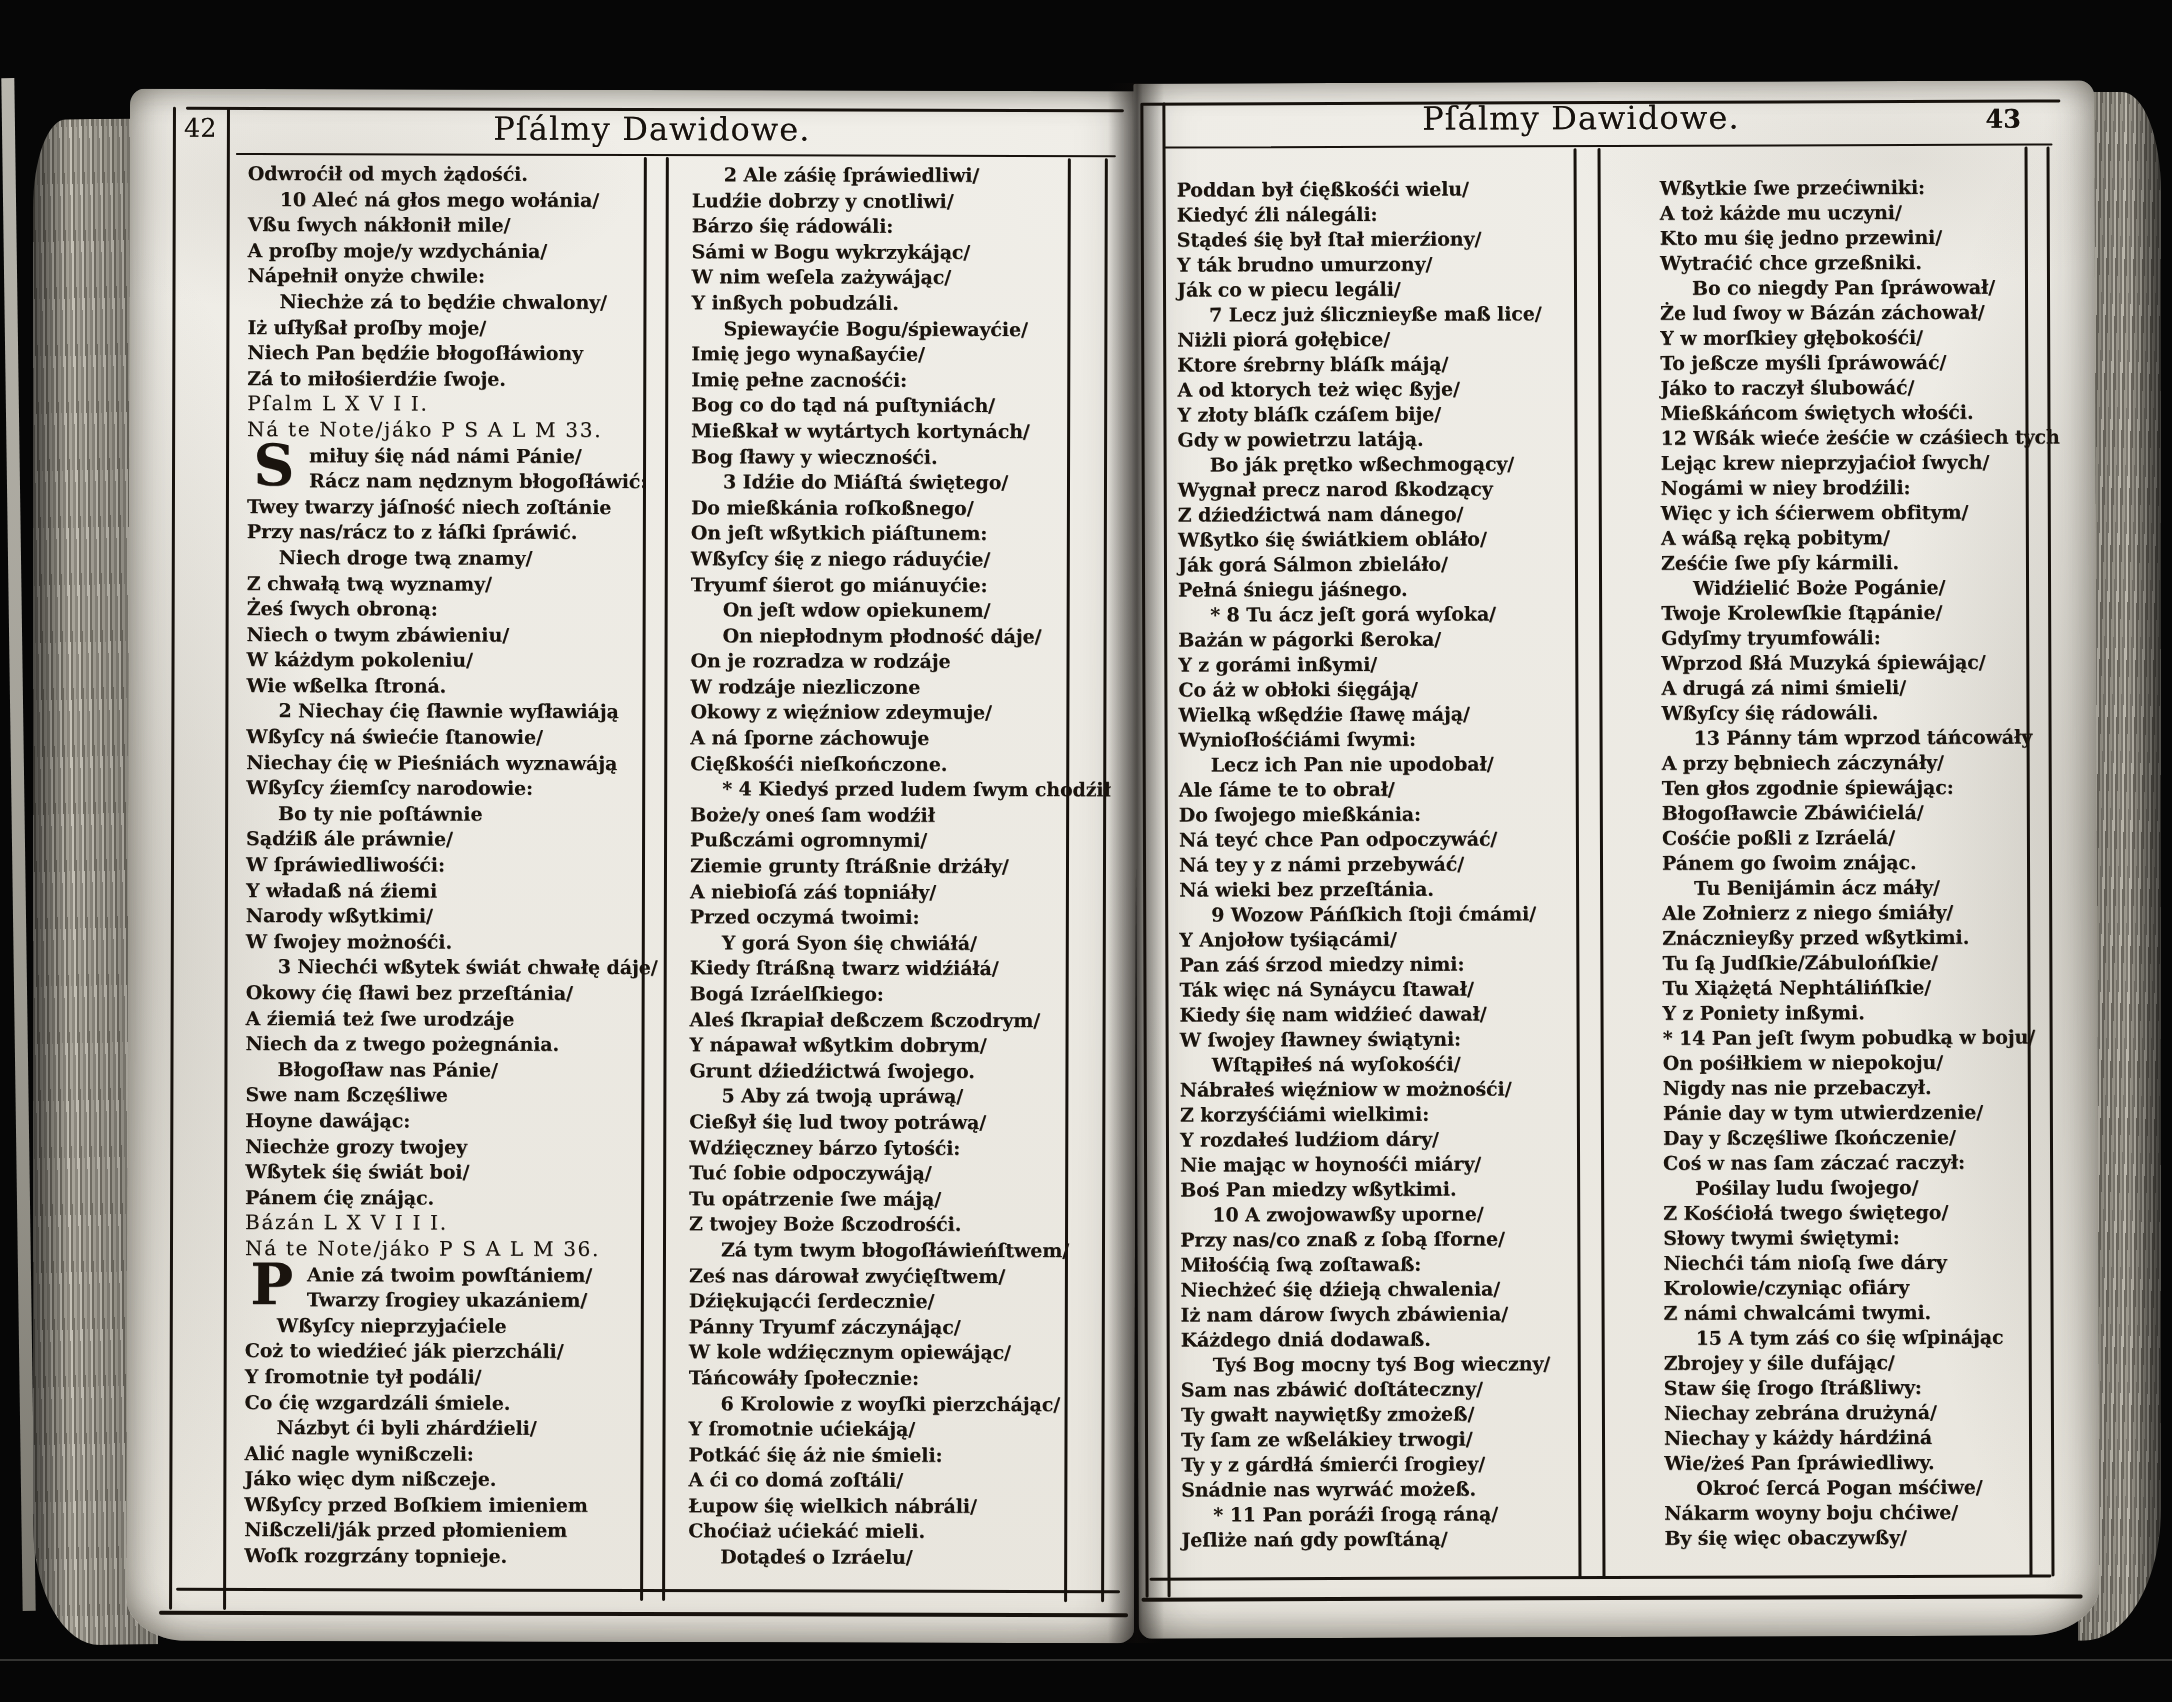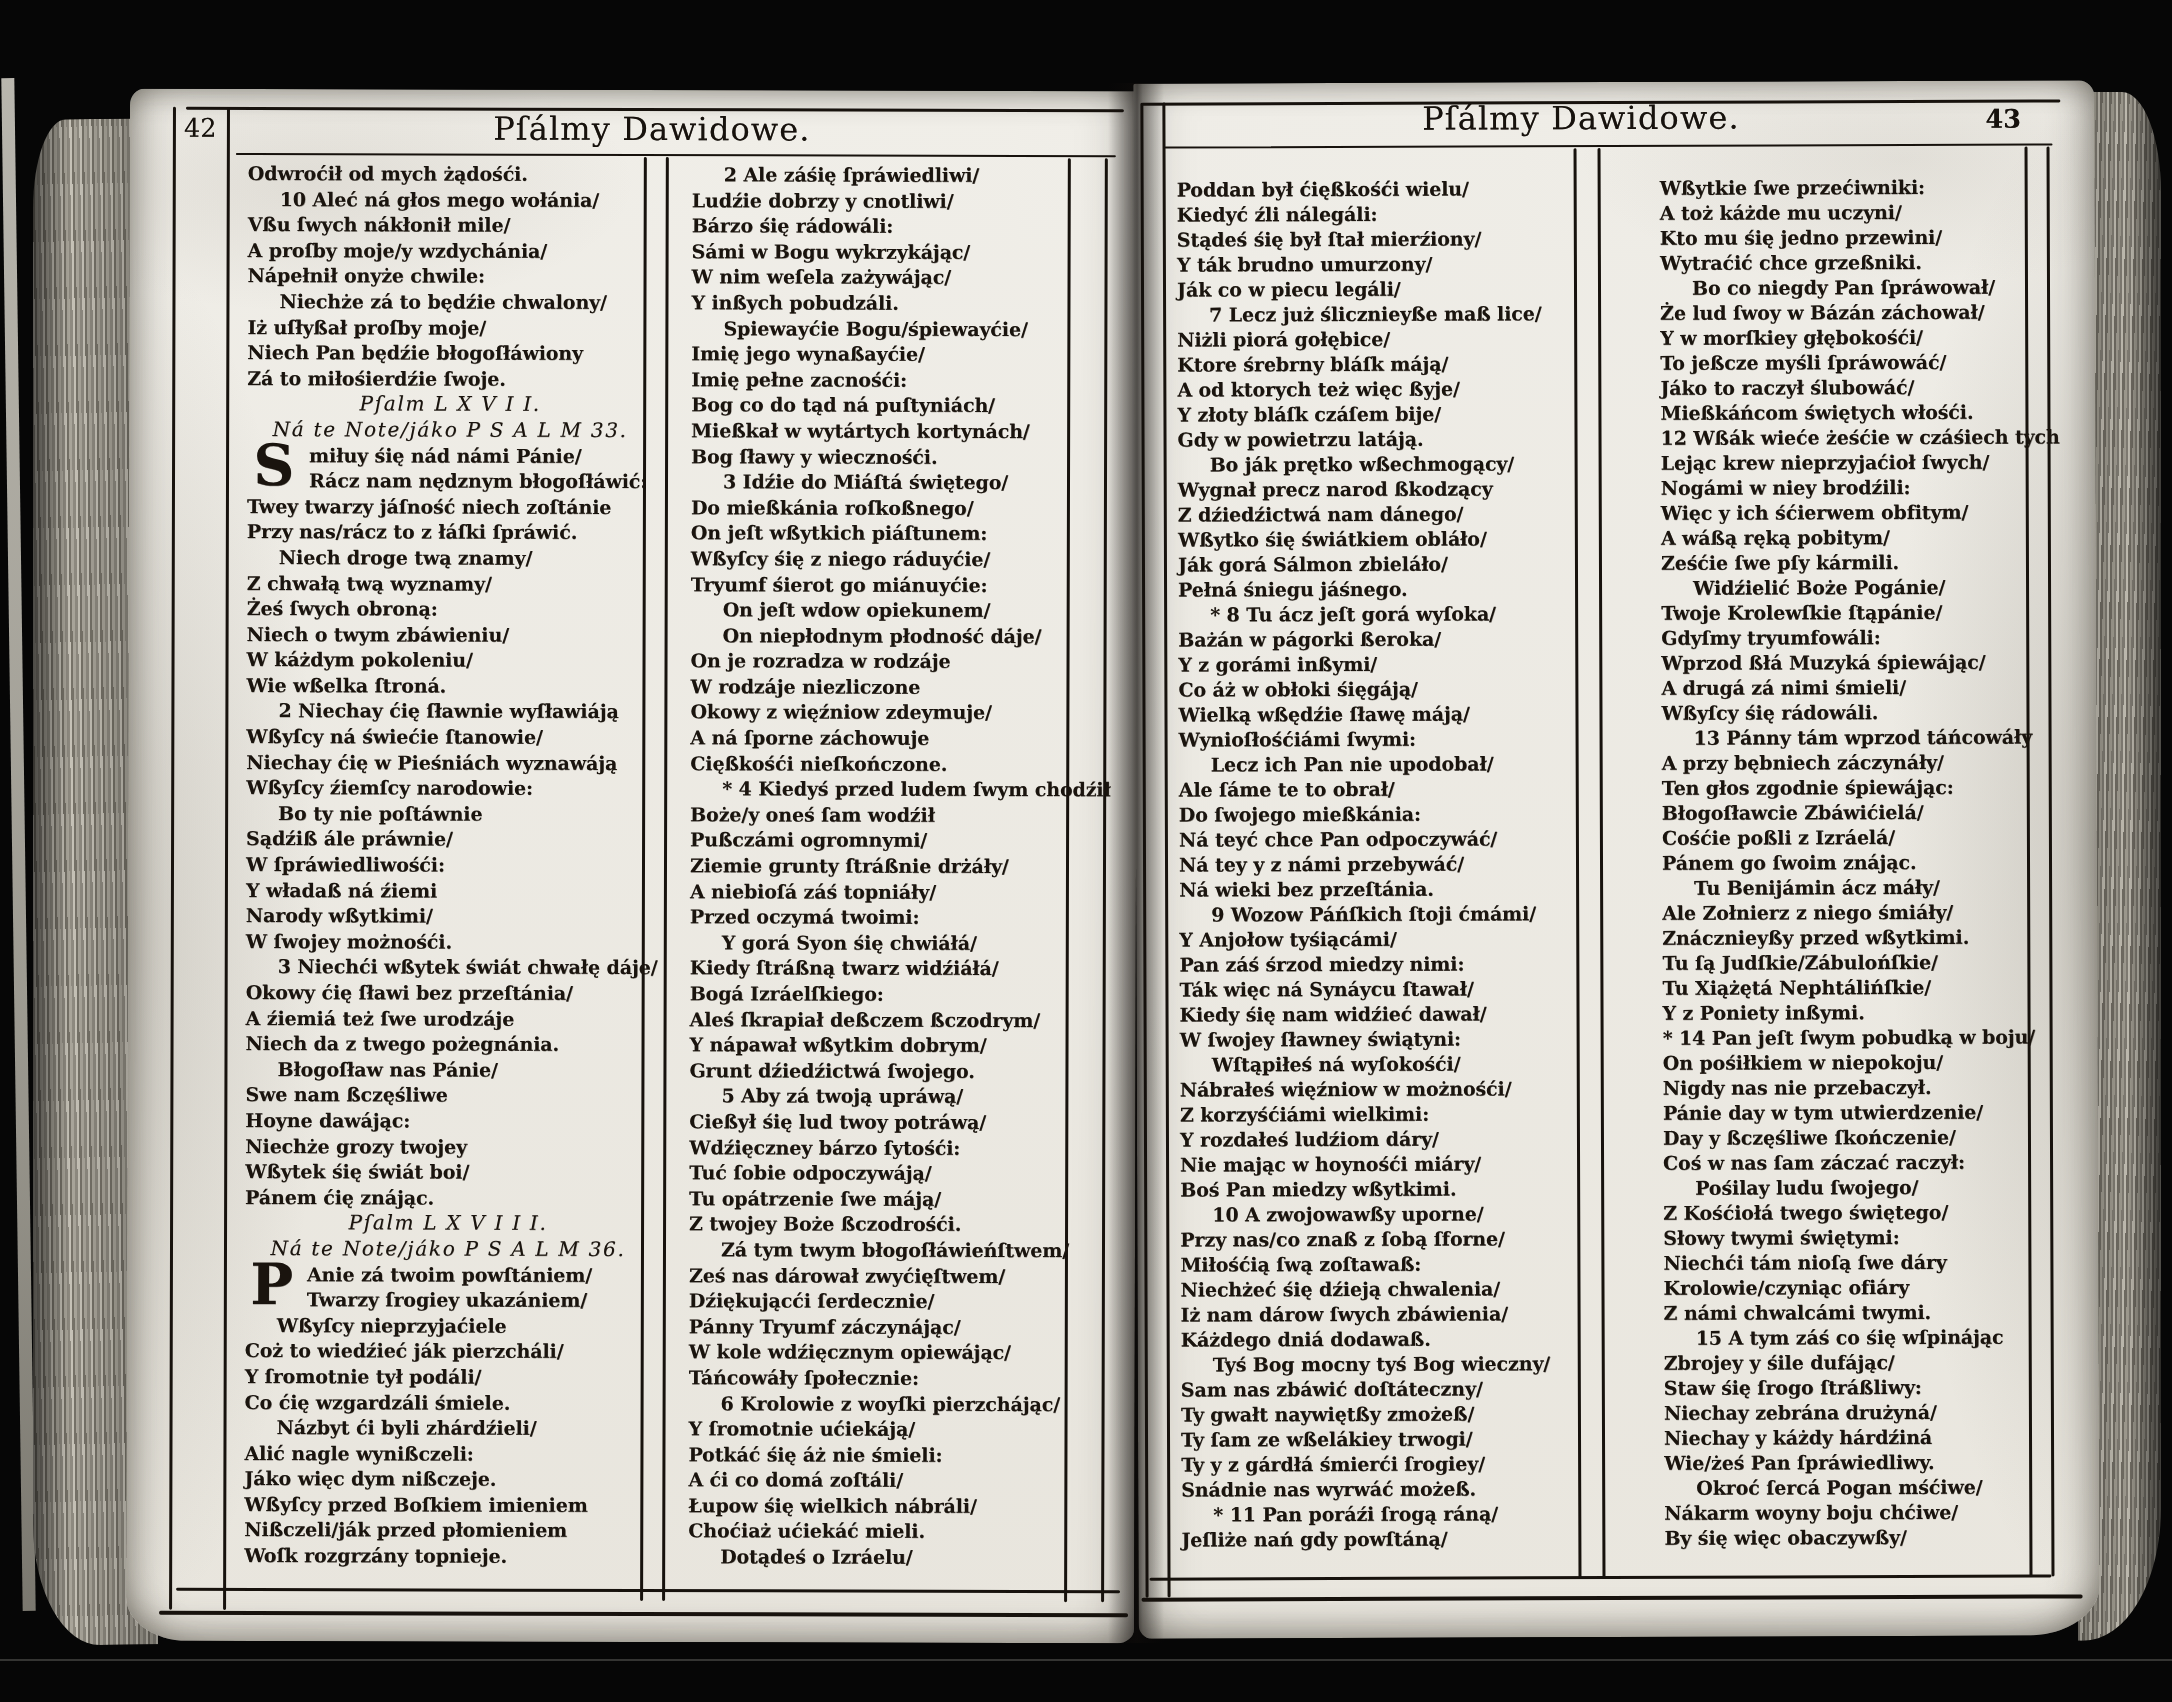--- a/index.html
+++ b/index.html
@@ -92,21 +92,21 @@
     position:absolute;width:439px;
     font-weight:bold;font-size:19px;
     white-space:nowrap;
     letter-spacing:-0.1px;
     text-shadow:0.3px 0.4px 0.4px rgba(26,20,14,.45);
   }
   .page42 .col .ln{height:25.6px;line-height:25.6px;}
   .page43 .col .ln{height:25px;line-height:25px;}
   .ln.i{padding-left:32px;}
   .ln.c{
-    text-align:center;font-style:italic;font-weight:500;
+    text-align:left;font-weight:500;
     font-size:20px;letter-spacing:1.7px;padding-right:33px;
   }
   .ln.dc,.ln.dc2{padding-left:62px;}
   .ln.dc{position:relative;}
   .dropcap{
     position:absolute;left:-3.3px;top:-4.4px;width:60px;
     font-size:57px;line-height:53px;font-weight:bold;
     text-align:center;font-style:normal;
   }
   .colL1{left:118px;top:72px;}
@@ -173,21 +173,21 @@
       <div class="ln i"><span>3  Niechći wßytek świát chwałę dáje/</span></div>
       <div class="ln"><span>Okowy ćię ſławi bez przeſtánia/</span></div>
       <div class="ln"><span>A źiemiá też ſwe urodzáje</span></div>
       <div class="ln"><span>Niech da z twego pożegnánia.</span></div>
       <div class="ln i"><span>Błogoſław nas Pánie/</span></div>
       <div class="ln"><span>Swe nam ßczęśliwe</span></div>
       <div class="ln"><span>Hoyne dawájąc:</span></div>
       <div class="ln"><span>Niechże grozy twojey</span></div>
       <div class="ln"><span>Wßytek śię świát boi/</span></div>
       <div class="ln"><span>Pánem ćię znájąc.</span></div>
-      <div class="ln c"><span>Pſalm  L X V I I I.</span></div>
+      <div class="ln c"><span>Bázán  L X V I I I.</span></div>
       <div class="ln c"><span>Ná te Note/jáko  P S A L M  36.</span></div>
       <div class="ln dc"><span class="dropcap">P</span><span>Anie zá twoim powſtániem/</span></div>
       <div class="ln dc2"><span>Twarzy ſrogiey ukazániem/</span></div>
       <div class="ln i"><span>Wßyſcy nieprzyjaćiele</span></div>
       <div class="ln"><span>Coż to wiedźieć ják pierzcháli/</span></div>
       <div class="ln"><span>Y ſromotnie tył podáli/</span></div>
       <div class="ln"><span>Co ćię wzgardzáli śmiele.</span></div>
       <div class="ln i"><span>Názbyt ći byli zhárdźieli/</span></div>
       <div class="ln"><span>Alić nagle wynißczeli:</span></div>
       <div class="ln"><span>Jáko więc dym nißczeje.</span></div>

